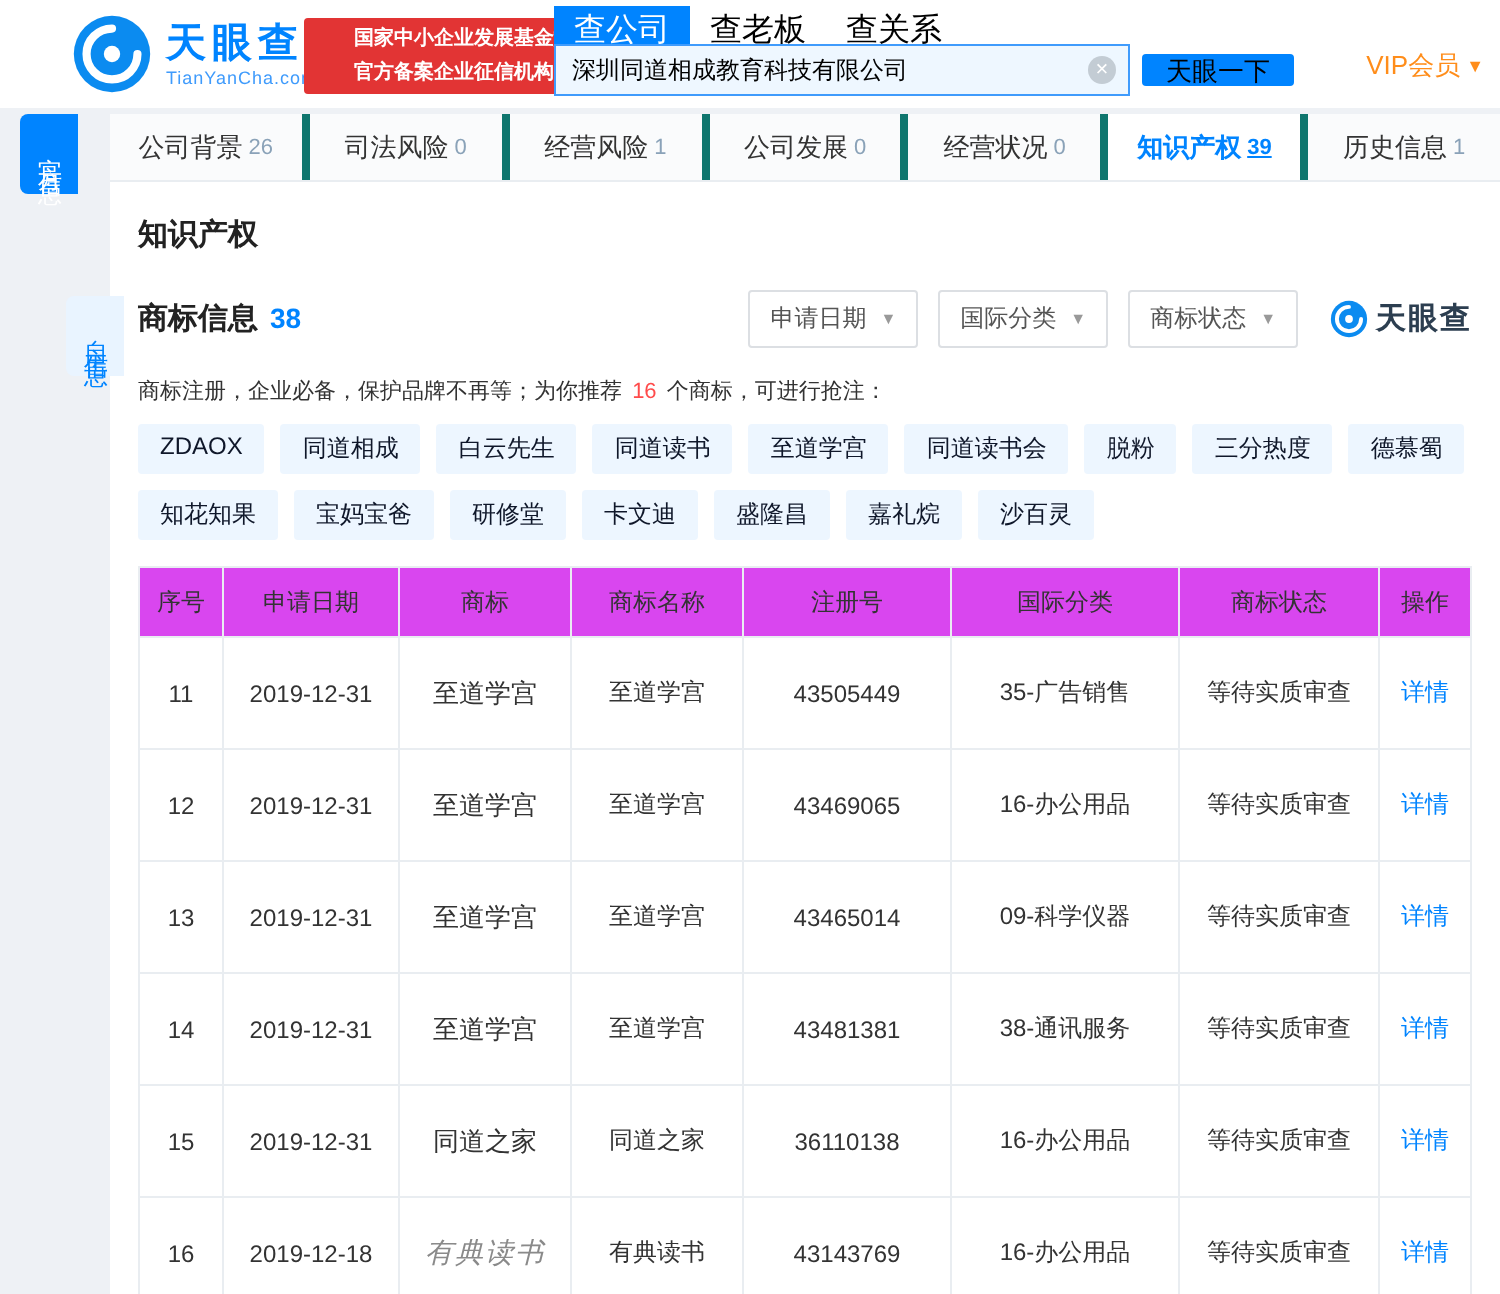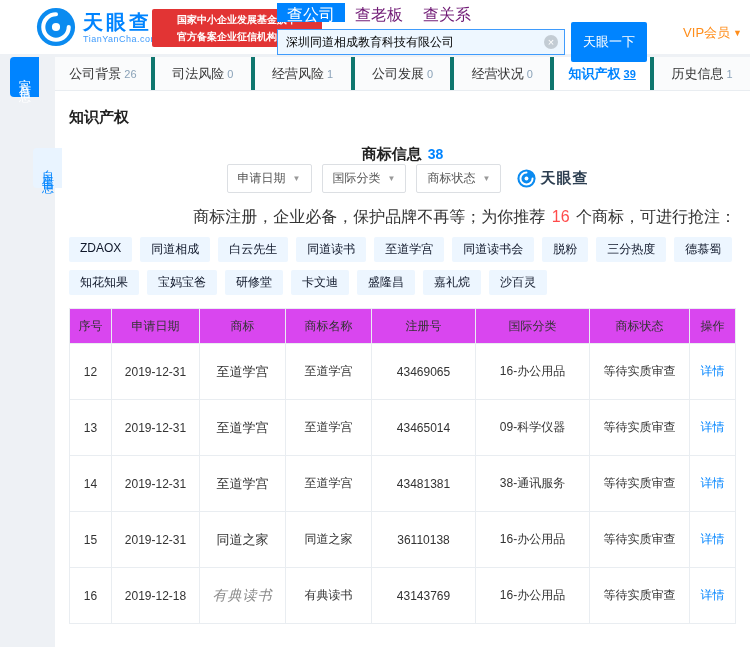--- a/index.html
+++ b/index.html
@@ -14,60 +14,60 @@
   .header { position:absolute; left:0; top:0; width:750px; height:54px; background:#fff; z-index:5; }
   .logo { position:absolute; left:36px; top:7px; display:flex; align-items:center; cursor:pointer; }
   .logo-icon { width:40px; height:40px; flex:0 0 40px; }
   .logo-text { margin-left:7px; }
   .brand { color:#0084ff; font-size:20px; font-weight:bold; letter-spacing:3px; line-height:24px; }
   .domain { color:#3f9bfc; font-size:9px; letter-spacing:0.5px; }
   .badge { position:absolute; left:152px; top:9px; background:#e23434; color:#fff;
            font-size:10px; font-weight:bold; line-height:17px; padding:2px 25px; border-radius:2px; }
   .search-area { position:absolute; left:277px; top:3px; }
   .search-tabs { display:flex; font-size:16px; height:19px; }
-  .search-tab { padding:2px 10px; color:#701a75; cursor:pointer; }
+  .search-tab { padding:2px 10px; color:#000000; cursor:pointer; }
   .search-tab.active { background:#0084ff; color:#fff; }
   .search-row { display:flex; align-items:center; }
   .search-input-wrap { position:relative; width:288px; }
   .search-input { width:100%; height:26px; border:1px solid #3f9bfc; background:#eef7ff;
                   padding:0 26px 0 8px; font-size:12px; color:#000000; outline:none;
                   font-family:"Liberation Sans","DejaVu Sans",sans-serif; }
   .clear-icon { position:absolute; right:7px; top:6px; width:14px; height:14px; border-radius:50%;
                 background:#c3ccd4; color:#fff; font-size:11px; line-height:14px; text-align:center; cursor:pointer; }
-  .search-btn { height:40px; padding:0 12px; margin-left:6px; background:#0084ff; color:#ffffff;
+  .search-btn { height:16px; padding:0 12px; margin-left:6px; background:#0084ff; color:#000000;
                 border:none; border-radius:2px; font-size:13px; cursor:pointer;
                 font-family:"Liberation Sans","DejaVu Sans",sans-serif; }
   .vip { position:absolute; right:8px; top:24px; color:#ff8d1a; font-size:13px; cursor:pointer;
          display:flex; align-items:center; gap:3px; }
   .vip .caret { font-size:9px; }
   
   .side-tab { position:absolute; writing-mode:vertical-rl; font-size:12px; letter-spacing:4px;
               padding:12px 6px; border-radius:4px 0 0 4px; cursor:pointer; z-index:4; text-align:center; }
   .side-tab.official { left:10px; top:57px; background:#0084ff; color:#fff; }
   .side-tab.self { left:33px; top:148px; background:#e9f4ff; color:#0084ff; }
   
   .card { position:absolute; left:55px; top:57px; right:0; bottom:0; background:#fff; }
   .nav { display:flex; height:34px; background:#fafbfc; border-bottom:1px solid #e9edf1; }
   .nav-item { flex:1; display:flex; align-items:center; justify-content:center; gap:3px;
               font-size:13px; color:#333; border-right:4px solid #0f766e; cursor:pointer; white-space:nowrap; }
   .nav-item:last-child { border-right:none; }
   .nav-count { font-size:11px; color:#8aa2b8; }
   .nav-item.active { background:#fff; color:#0084ff; font-weight:bold; }
   .nav-item.active .nav-count { color:#0084ff;text-decoration:underline; }
   .section-title { font-size:15px; font-weight:bold; color:#222; padding:17px 14px 6px; }
-  .tm-header { display:flex; justify-content:space-between; align-items:center; padding:12px 14px 0;flex-direction:column; }
+  .tm-header { display:flex; justify-content:space-between; align-items:center; padding:12px 14px 0; }
   .tm-title { font-size:15px; font-weight:bold; color:#222; }
   .tm-count { font-size:14px; font-weight:bold; color:#0084ff; margin-left:6px; }
   .tm-tools { display:flex; align-items:center; }
   .filter-btn { display:inline-flex; align-items:center; gap:7px; border:1px solid #dcdfe3; background:#fff;
                 color:#555; font-size:12px; padding:5px 10px; border-radius:2px; margin-left:10px; cursor:pointer; }
   .filter-btn .caret { font-size:8px; color:#999; }
   .watermark { display:flex; align-items:center; gap:4px; margin-left:16px; }
   .wm-text { font-size:15px; font-weight:bold; color:#2c3e50; letter-spacing:1px; }
-  .promo { padding:14px 14px 0; font-size:16px; color:#333;text-align:right; }
+  .promo { padding:14px 14px 0; font-size:11px; color:#333; }
   .promo-num { color:#ff4b4b; margin:0 2px; }
   .tags { padding:9px 14px 0; display:flex; flex-wrap:wrap; gap:8px; }
   .tag { background:#edf6ff; color:#0f172a; font-size:12px; padding:4px 11px; border-radius:2px; cursor:pointer; }
   
   .tm-table-wrap { margin:13px 14px 0; }
   table { width:100%; border-collapse:collapse; font-size:12px; color:#333; table-layout:fixed; }
   th,td { border:1px solid #e9edf1; text-align:center; padding:2px; overflow:hidden; }
   th { background:#d946ef; height:35px; font-weight:normal; color:#333; }
   td { height:56px; }
   .mark { font-family:"Liberation Serif","DejaVu Serif",serif; font-size:13px; color:#333; }
@@ -229,20 +229,30 @@
           <th>商标</th>
           <th>商标名称</th>
           <th>注册号</th>
           <th>国际分类</th>
           <th>商标状态</th>
           <th>操作</th>
         </tr>
       </thead>
       <tbody>
         <tr>
+          <td>11</td>
+          <td>2019-12-31</td>
+          <td><span class="mark">至道学宫</span></td>
+          <td>至道学宫</td>
+          <td>43505449</td>
+          <td>35-广告销售</td>
+          <td>等待实质审查</td>
+          <td><a class="detail">详情</a></td>
+        </tr>
+        <tr>
           <td>12</td>
           <td>2019-12-31</td>
           <td><span class="mark">至道学宫</span></td>
           <td>至道学宫</td>
           <td>43469065</td>
           <td>16-办公用品</td>
           <td>等待实质审查</td>
           <td><a class="detail">详情</a></td>
         </tr>
         <tr>

